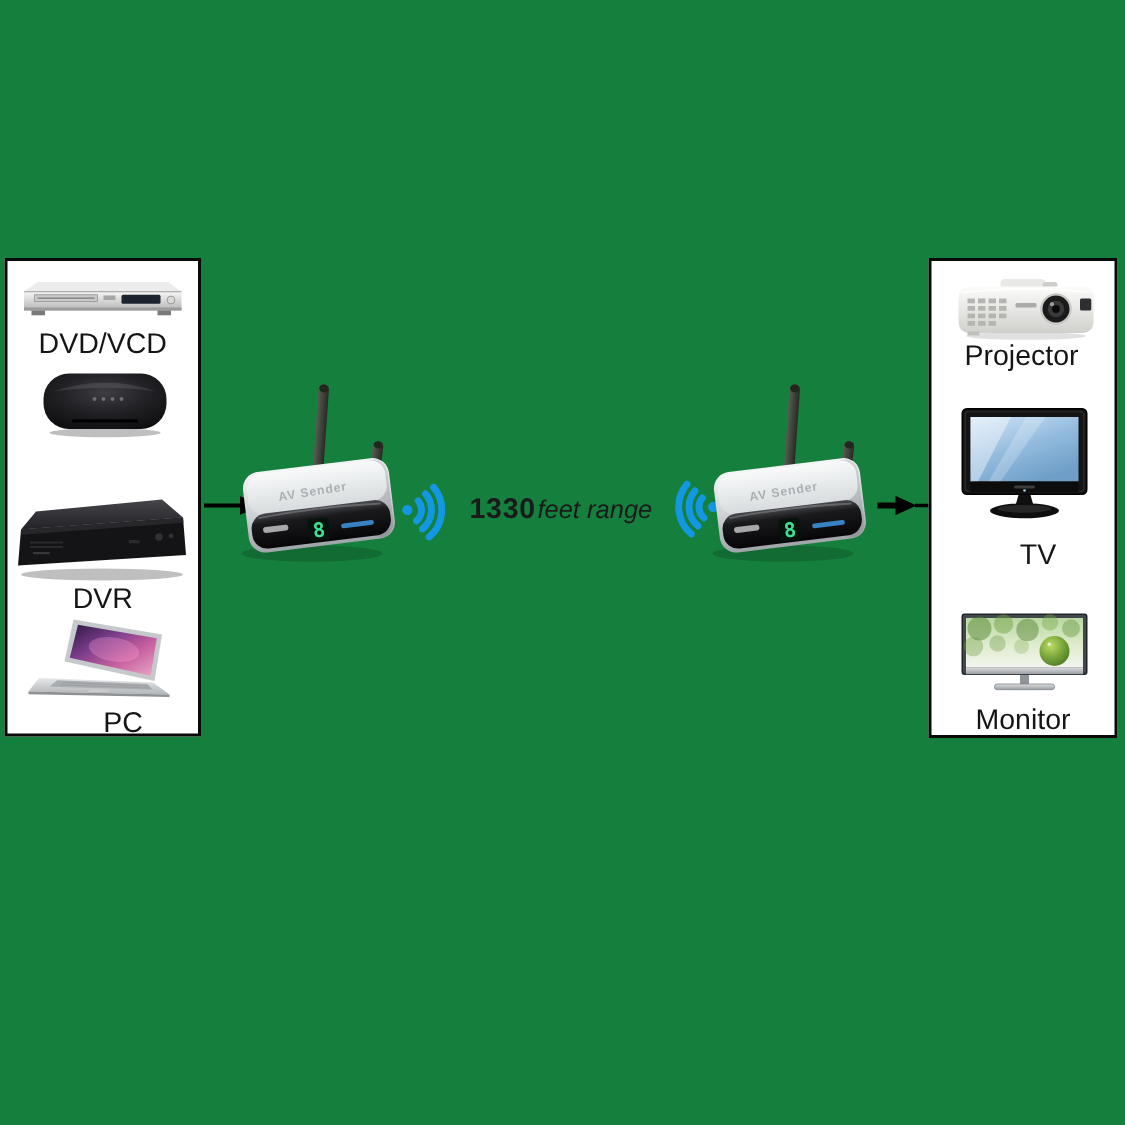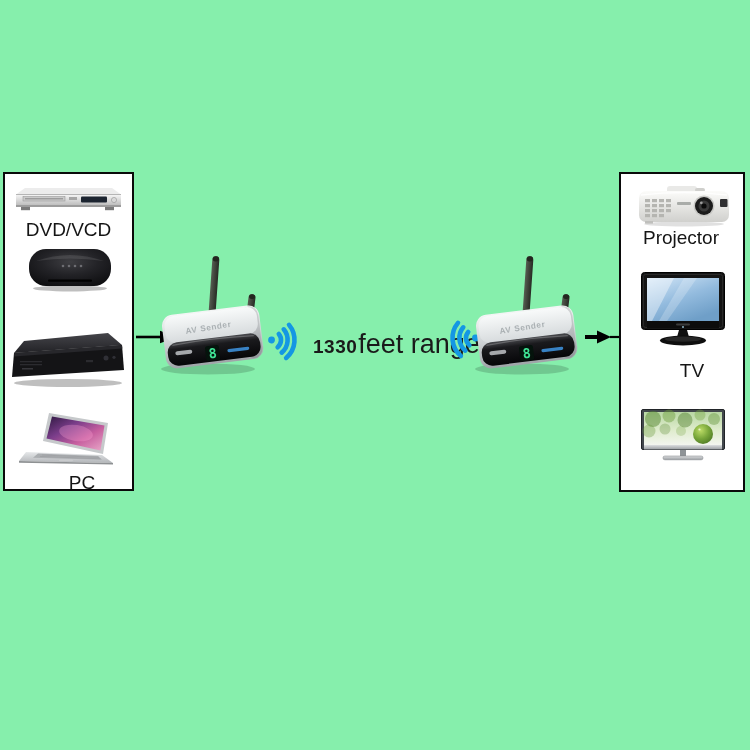--- a/index.html
+++ b/index.html
@@ -1,23 +1,23 @@
 <!DOCTYPE html>
 <html><head>
 <meta charset="utf-8">
 <style>
   html,body{margin:0;padding:0;background:#ffffff;}
-  .canvas{position:relative;width:750px;height:750px;background:#86efac;overflow:hidden;
+  .canvas{position:relative;width:750px;height:750px;background:#15803d;overflow:hidden;
           font-family:"Liberation Sans",sans-serif;}
   .abs{position:absolute;}
   .device-box{position:absolute;border:2.5px solid #0a0a0a;background:#ffffff;box-sizing:border-box;}
   .dev-label{position:absolute;text-align:center;font-size:19px;color:#151515;line-height:21px;}
   .range-row{position:absolute;display:flex;align-items:baseline;gap:1px;color:#1a1a1a;}
   .range-val{font-size:19px;font-weight:bold;letter-spacing:0.5px;}
-  .range-unit{font-size:27px;}
+  .range-unit{font-size:17px;font-style:italic;}
   svg{display:block;}
 </style>
 </head>
 <body>
 
 <div class="canvas">
 
   <svg width="0" height="0" style="position:absolute" aria-hidden="true">
     <defs>
       <linearGradient id="g-dvd-front" x1="0" y1="0" x2="0" y2="1">
@@ -121,20 +121,21 @@
     <polygon points="16,9 100,1 114,13 6,21" fill="url(#g-dvr-top)"></polygon>
     <polygon points="6,21 114,13 116,38 4,45" fill="#141416"></polygon>
     <polygon points="6,21 114,13 114.3,16.5 6.3,24.5" fill="#27272b"></polygon>
     <rect x="12" y="29" width="22" height="1.3" fill="#2b2b2f"></rect>
     <rect x="12" y="32" width="22" height="1.3" fill="#2b2b2f"></rect>
     <rect x="14" y="36" width="11" height="1.5" fill="#36363b"></rect>
     <rect x="78" y="28" width="7" height="2.2" fill="#2b2b2f"></rect>
     <circle cx="98" cy="26" r="2.5" fill="#303036"></circle>
     <circle cx="106" cy="25.3" r="1.6" fill="#303036"></circle>
   </svg>
+  <div class="dev-label" style="left:3px;top:389px;width:131px;">DVR</div>
 
   <svg class="abs" style="left:18px;top:412px" width="96" height="56" viewBox="0 0 96 56">
     <polygon points="31,1 90,11 85,42 25,29" fill="#c6c9cb"></polygon>
     <polygon points="34,4.5 86.5,13.5 82.5,38.5 28.5,26.5" fill="url(#g-mac-screen)"></polygon>
     <ellipse cx="58" cy="21" rx="17" ry="8" fill="rgba(255,165,215,0.30)" transform="rotate(9 58 21)"></ellipse>
     <polygon points="8,40 84,43 95,51 1,49" fill="url(#g-mac-base)"></polygon>
     <polygon points="20,41.5 80,44 84,47.8 15,45.8" fill="#abaeb1"></polygon>
     <line x1="24" y1="43" x2="81" y2="45.4" stroke="#989b9e" stroke-width="0.6"></line>
     <line x1="22" y1="44.4" x2="82.5" y2="46.8" stroke="#989b9e" stroke-width="0.6"></line>
     <rect x="41" y="47.6" width="14" height="1.7" rx="0.8" fill="#c9cbcd"></rect>
@@ -287,14 +288,15 @@
       <circle cx="9" cy="23" r="6.5" fill="rgba(104,152,58,0.35)"></circle>
       <circle cx="25" cy="21" r="5.5" fill="rgba(88,136,50,0.30)"></circle>
       <circle cx="41" cy="23" r="5" fill="rgba(118,164,70,0.28)"></circle>
     </g>
     <circle cx="63" cy="26" r="10" fill="url(#r-lime)"></circle>
     <circle cx="59.5" cy="21.5" r="1.1" fill="#e9f2ca"></circle>
     <rect x="4" y="37" width="78" height="4.5" fill="url(#g-mon-strip)"></rect>
     <rect x="40" y="42" width="6" height="6" fill="#8e9397"></rect>
     <rect x="23" y="48" width="40" height="3.8" rx="1.8" fill="url(#g-mon-strip)" stroke="#7e8286" stroke-width="0.5"></rect>
   </svg>
+  <div class="dev-label" style="left:619px;top:470px;width:126px;">Monitor</div>
 
 </div>
 
 </body></html>

